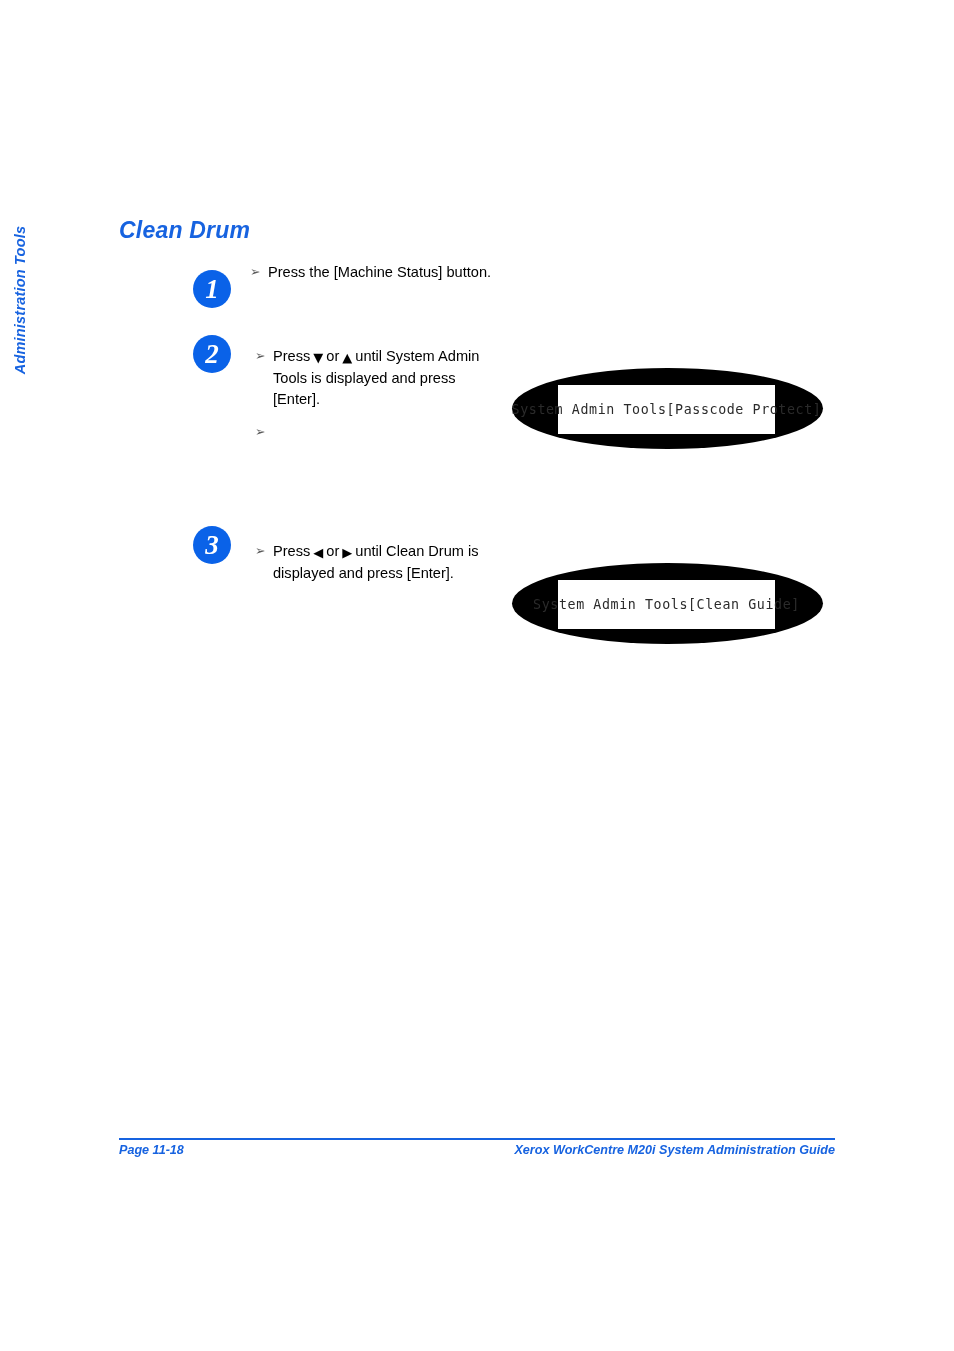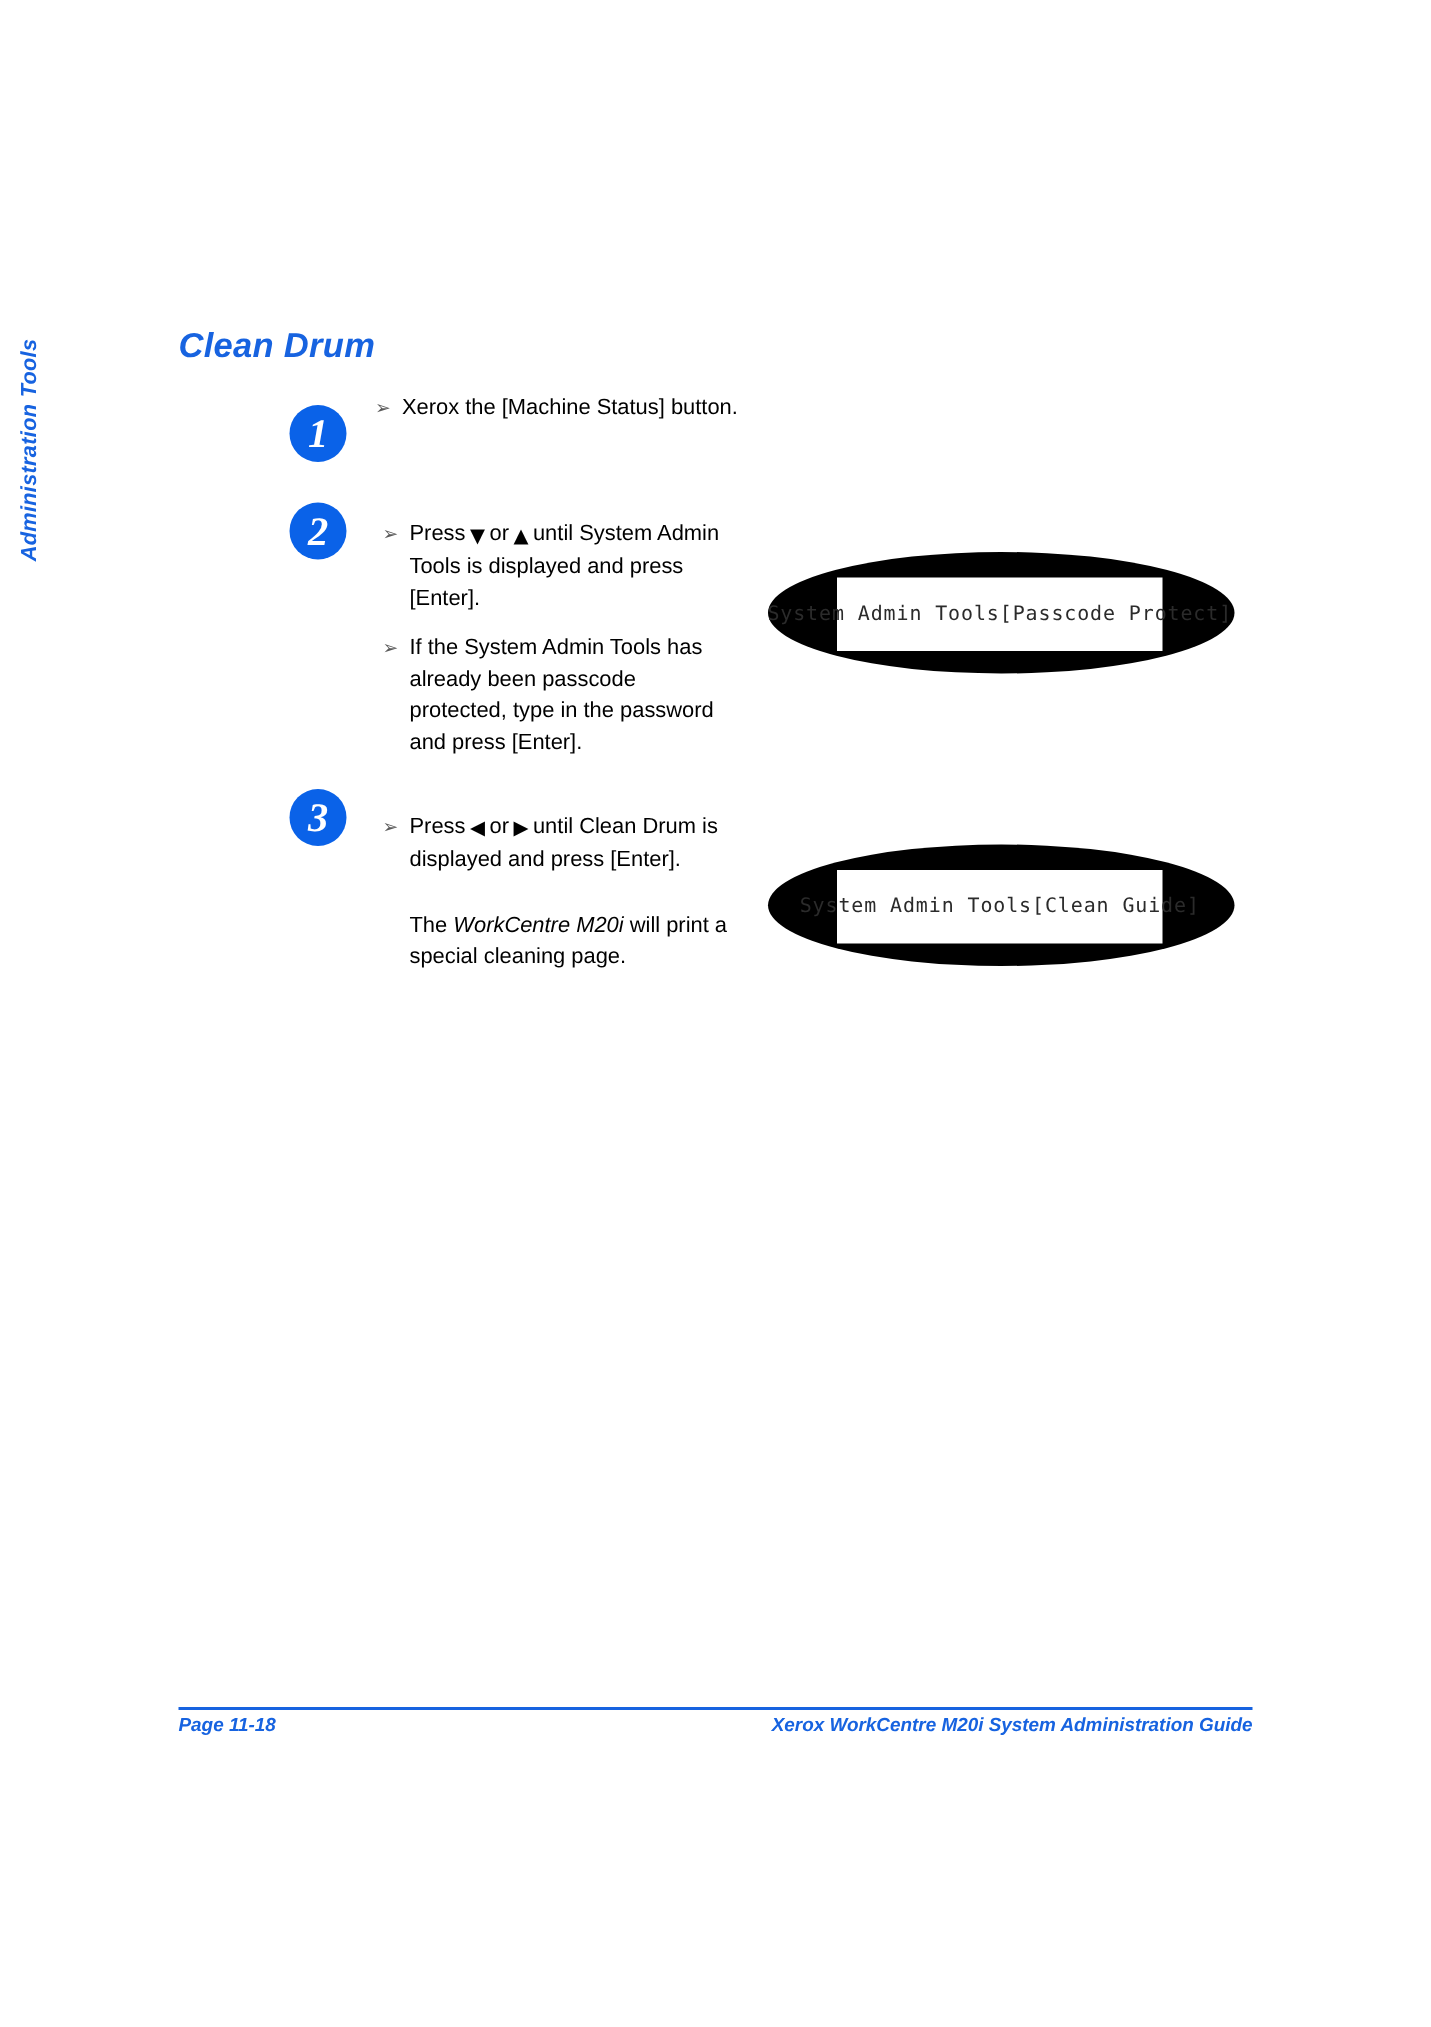--- a/index.html
+++ b/index.html
@@ -190,46 +190,42 @@
   <div class="side-tab">
     <div class="side-tab-text">Administration Tools</div>
   </div>
 
   <div class="page-title">Clean Drum</div>
 
   <div class="step-badge badge-1">1</div>
   <div class="instr instr-1">
     <div class="bullet-row">
       <span class="bullet">➢</span>
-      <span>Xerox the [Machine Status] button.</span>
+      <span>Press the [Machine Status] button.</span>
     </div>
   </div>
 
   <div class="step-badge badge-2">2</div>
   <div class="instr instr-2">
     <div class="bullet-row">
       <span class="bullet">➢</span>
       <span>Press</span><span class="arrow-glyph">▼</span><span>or</span><span class="arrow-glyph">▲</span><span>until System Admin Tools is displayed and press [Enter].</span>
     </div>
     <div class="bullet-row">
       <span class="bullet">➢</span>
-      <span>If the System Admin Tools has already been passcode protected, type in the password and press [Enter].</span>
     </div>
   </div>
 
   <div class="step-badge badge-3">3</div>
   <div class="instr instr-3">
     <div class="bullet-row">
       <span class="bullet">➢</span>
       <span>Press</span><span class="arrow-glyph">◀</span><span>or</span><span class="arrow-glyph">▶</span><span>until Clean Drum is displayed and press [Enter].</span>
     </div>
     <div class="gap"></div>
-    <div class="plain-row">
-      <span>The </span><span class="ital">WorkCentre M20i</span><span> will print a special cleaning page.</span>
-    </div>
   </div>
 
   <div class="lcd-callout callout-1">
     <div class="ellipse"></div>
     <div class="lcd-screen">
       <div class="lcd-line">System Admin Tools</div>
       <div class="lcd-line">[Passcode Protect]</div>
     </div>
   </div>
 

